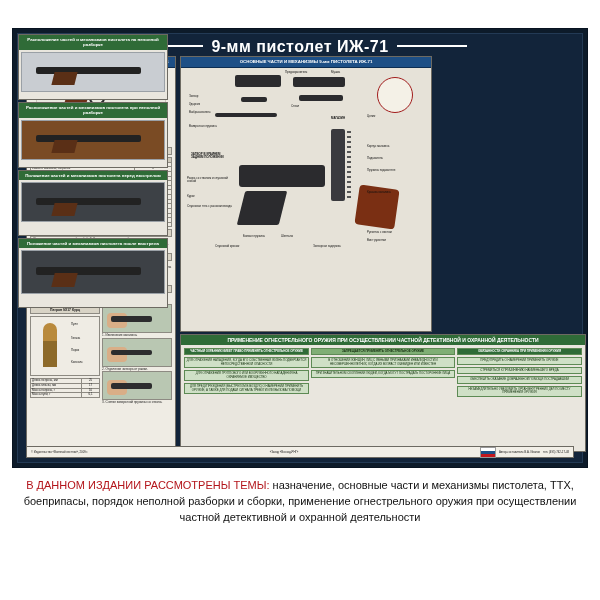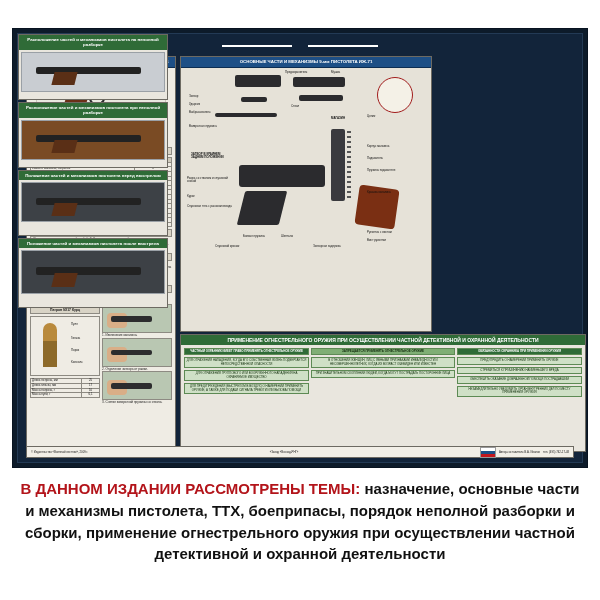--- a/index.html
+++ b/index.html
@@ -93,32 +93,32 @@
   
   .footer{
     position:absolute;left:8px;right:8px;bottom:4px;height:12px;
     background:#f2efe7;border:1px solid #6d6a62;
     font-size:2.8px;color:#222;display:flex;align-items:center;justify-content:space-between;padding:0 4px;box-sizing:border-box;
   }
   .flag{width:14px;height:9px;background:linear-gradient(180deg,#fff 33%,#1d4f86 33%,#1d4f86 66%,#c3171e 66%);border:.4px solid #999;}
   
   .caption{
     position:absolute;left:18px;top:478px;width:564px;text-align:center;
-    color:#b3141a;font-weight:bold;font-size:15px;line-height:1.45;
+    color:#b3141a;font-weight:normal;font-size:11px;line-height:1.45;
   }
   .caption .blk{color:#111;}
 </style>
 </head>
 <body>
 
 <div class="poster">
   <div class="poster-inner">
 
     <div class="title">
-      <span class="rule"></span><span class="rule"></span>
+      <span class="rule"></span><span>9-мм пистолет ИЖ-71</span><span class="rule"></span>
     </div>
 
     <div class="panel" id="left-col">
       <div class="bluehead">НАЗНАЧЕНИЕ И БОЕВЫЕ СВОЙСТВА  9-мм  ПИСТОЛЕТА ИЖ-71</div>
       <div class="lc-pad">
         <div class="gun-photo">
           <div class="badge">
             <div>ОБЩИЙ ВИД</div>
             <div>9-ММ ПИСТОЛЕТА ИЖ-71</div>
           </div>

